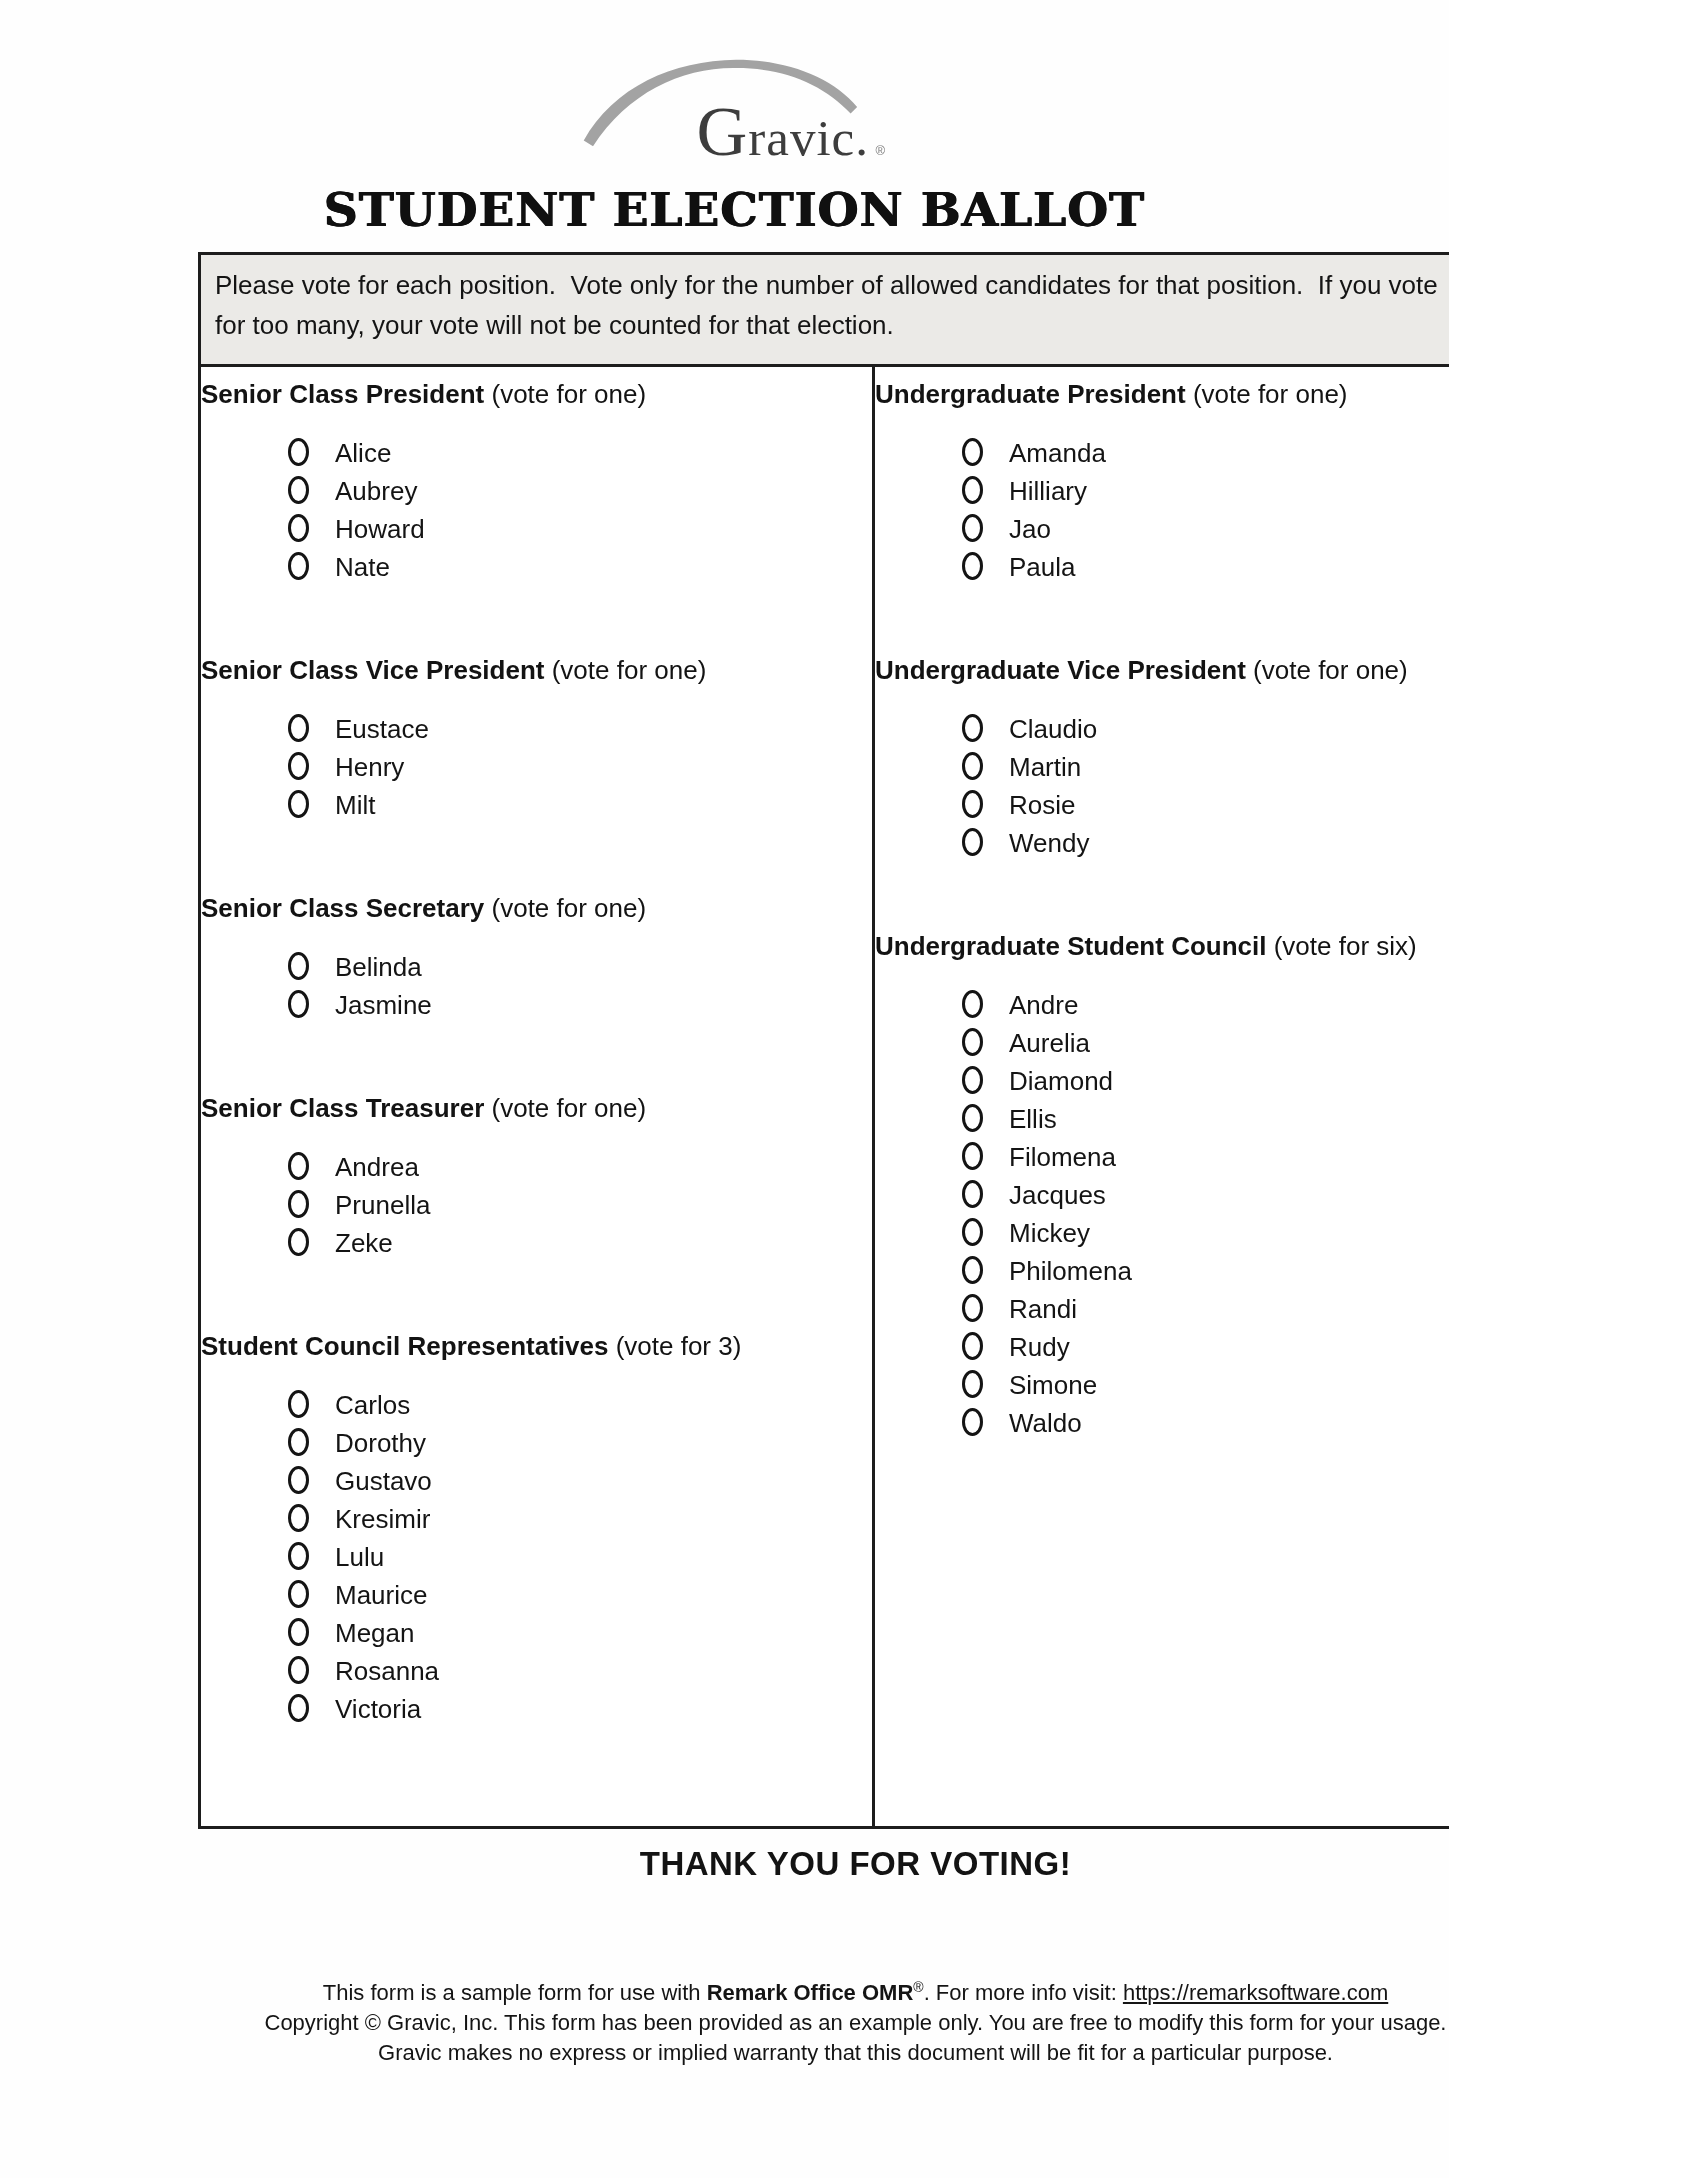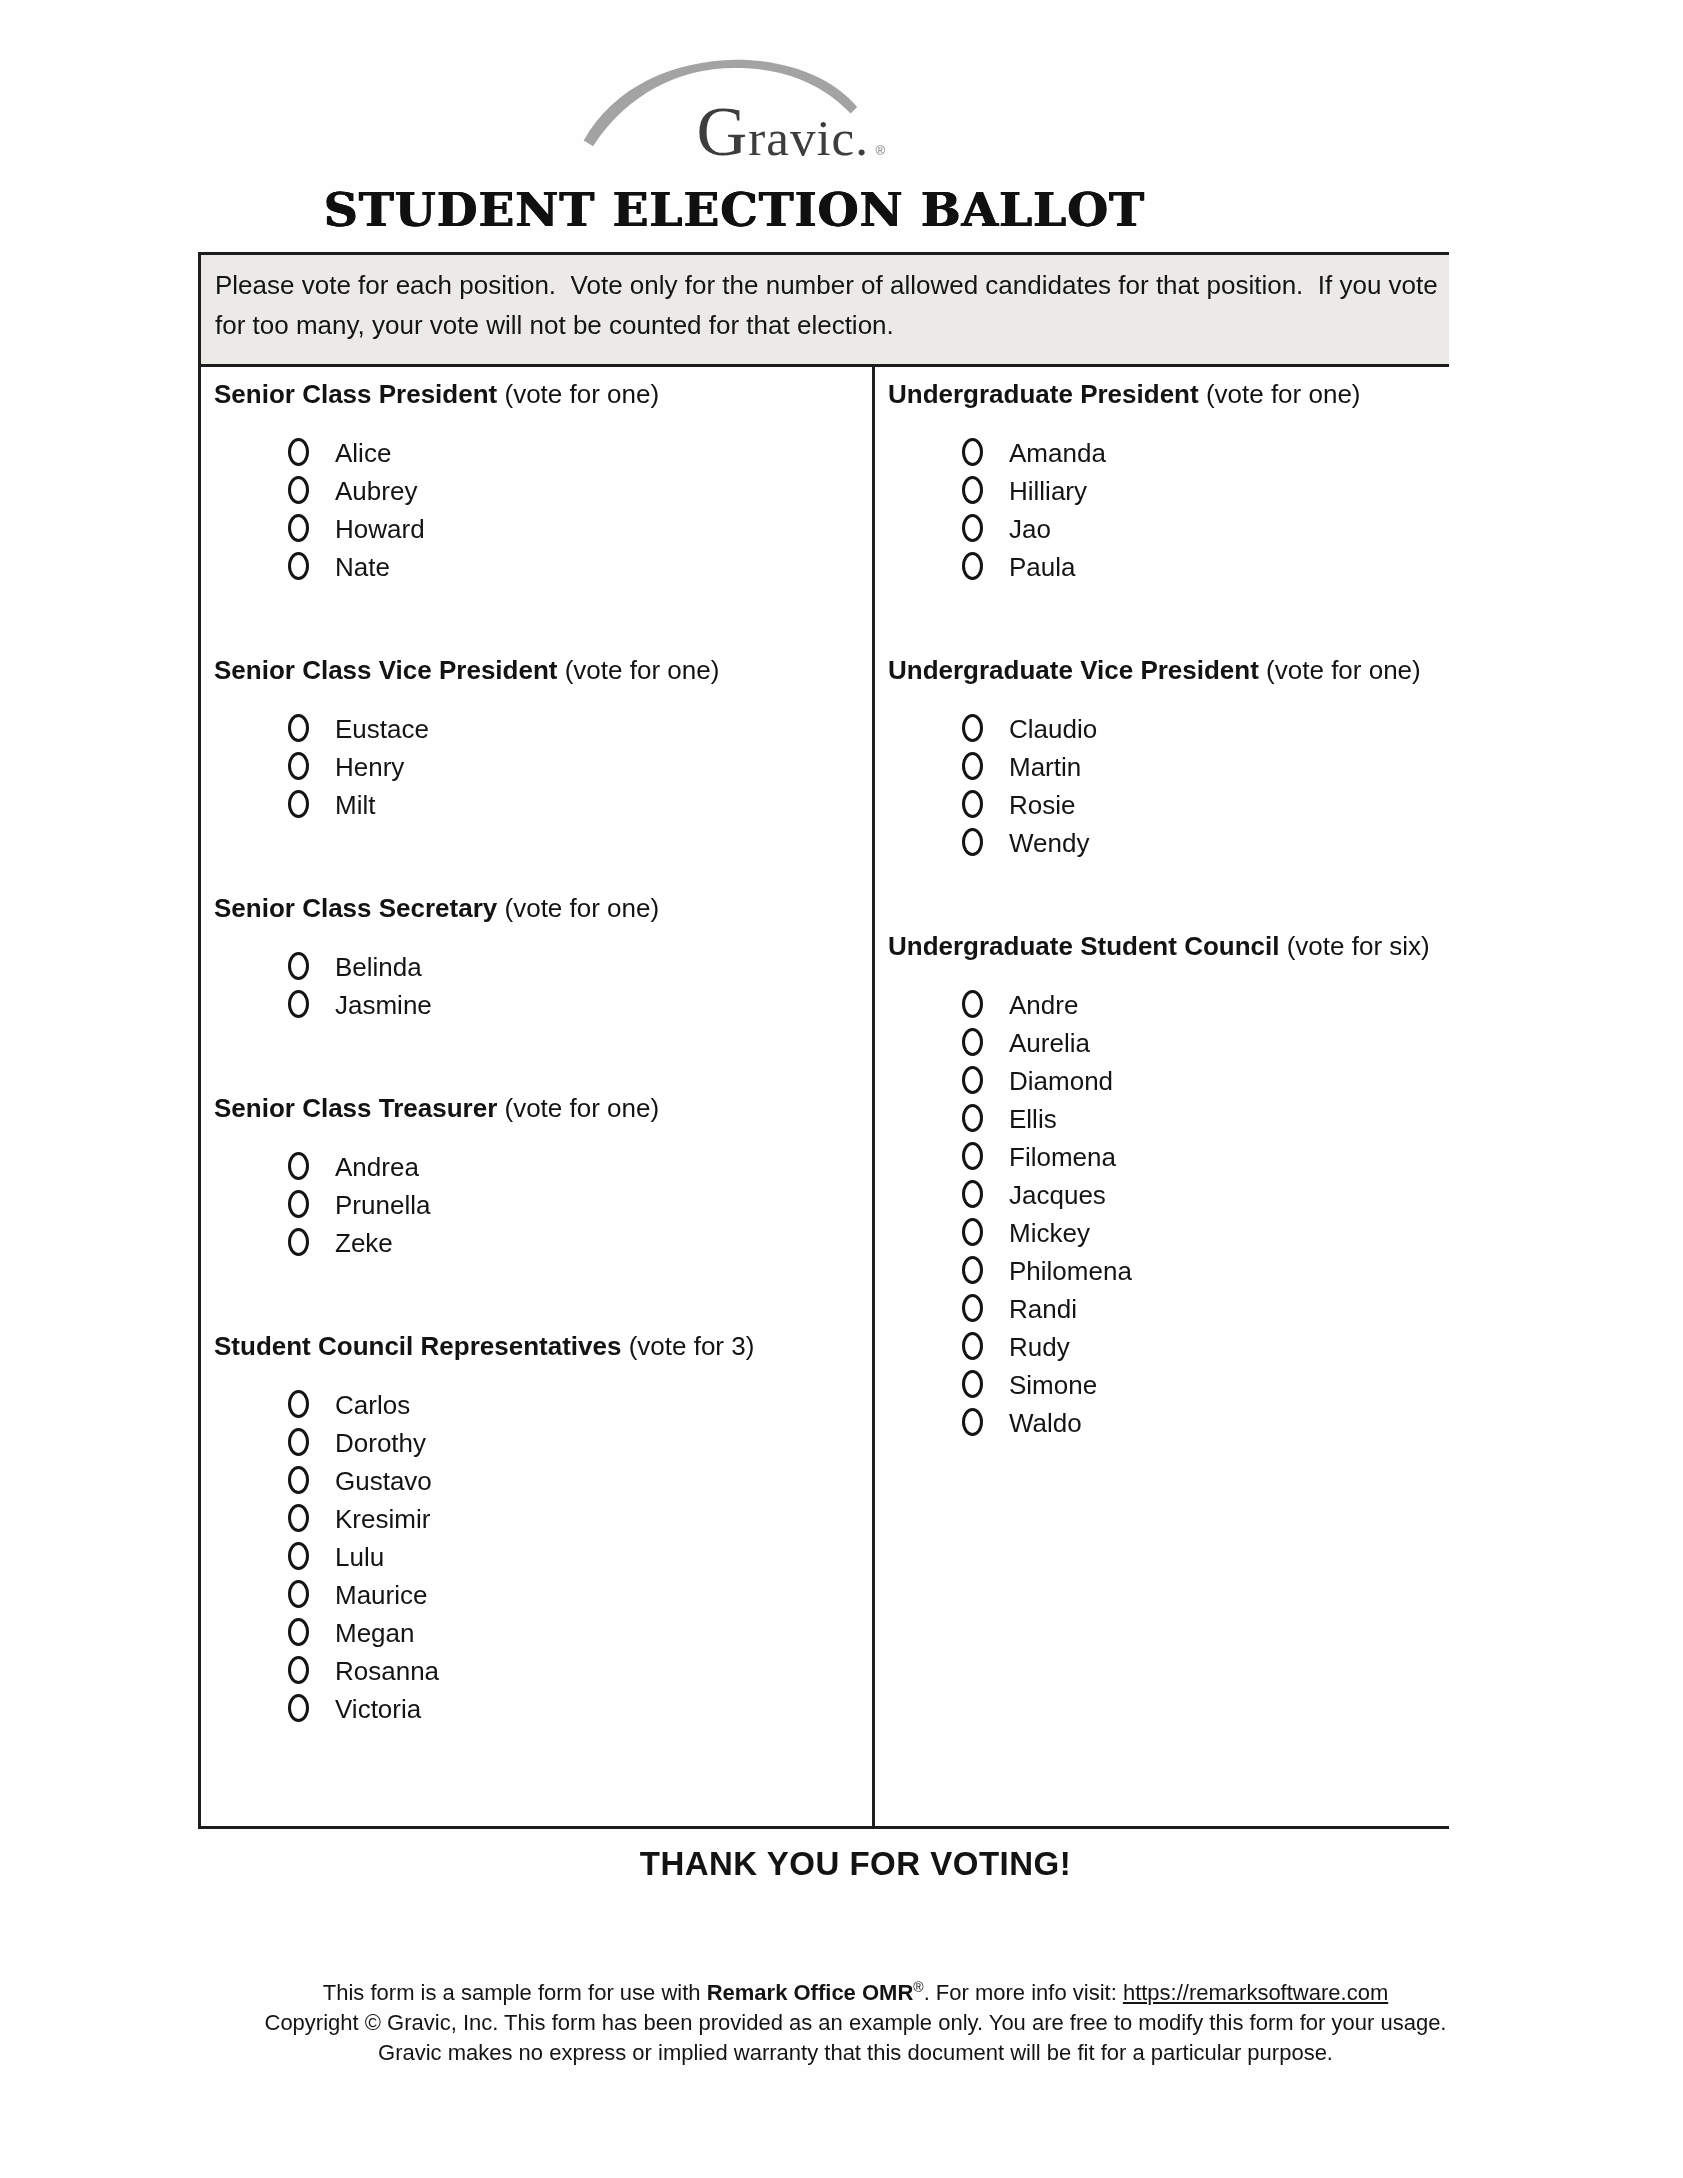--- a/index.html
+++ b/index.html
@@ -39,21 +39,21 @@
     box-sizing:border-box;height:112px;background:#ebeae7;border-bottom:3px solid #1d1d1d;
     padding:10px 69px 0 14px;
   }
   .instructions p{margin:0;font-size:26px;line-height:40px;white-space:pre-wrap;color:#141414;}
   .columns{display:flex;height:calc(100% - 112px);}
   .col{box-sizing:border-box;padding-top:10px;}
   .col-left{width:671px;}
   .col-right{flex:1;border-left:3px solid #1d1d1d;}
 
   .sec{margin:0 0 63px 0;}
-  .sec-h{margin:0;padding-left:13px;font-size:26px;line-height:34px;font-weight:normal;white-space:nowrap;color:#131313;}
+  .sec-h{margin:0;font-size:26px;line-height:34px;font-weight:normal;white-space:nowrap;color:#131313;}
   .sec-t{font-weight:bold;}
   .opts{margin-top:27px;}
   .opt{height:38px;display:flex;}
   .bubble{
     box-sizing:border-box;flex:0 0 auto;width:21px;height:28px;margin-left:87px;
     border:3px solid #141414;border-radius:50%;background:#fff;cursor:pointer;
   }
   .opt-l{margin-left:26px;font-size:26px;color:#141414;}
 
   

